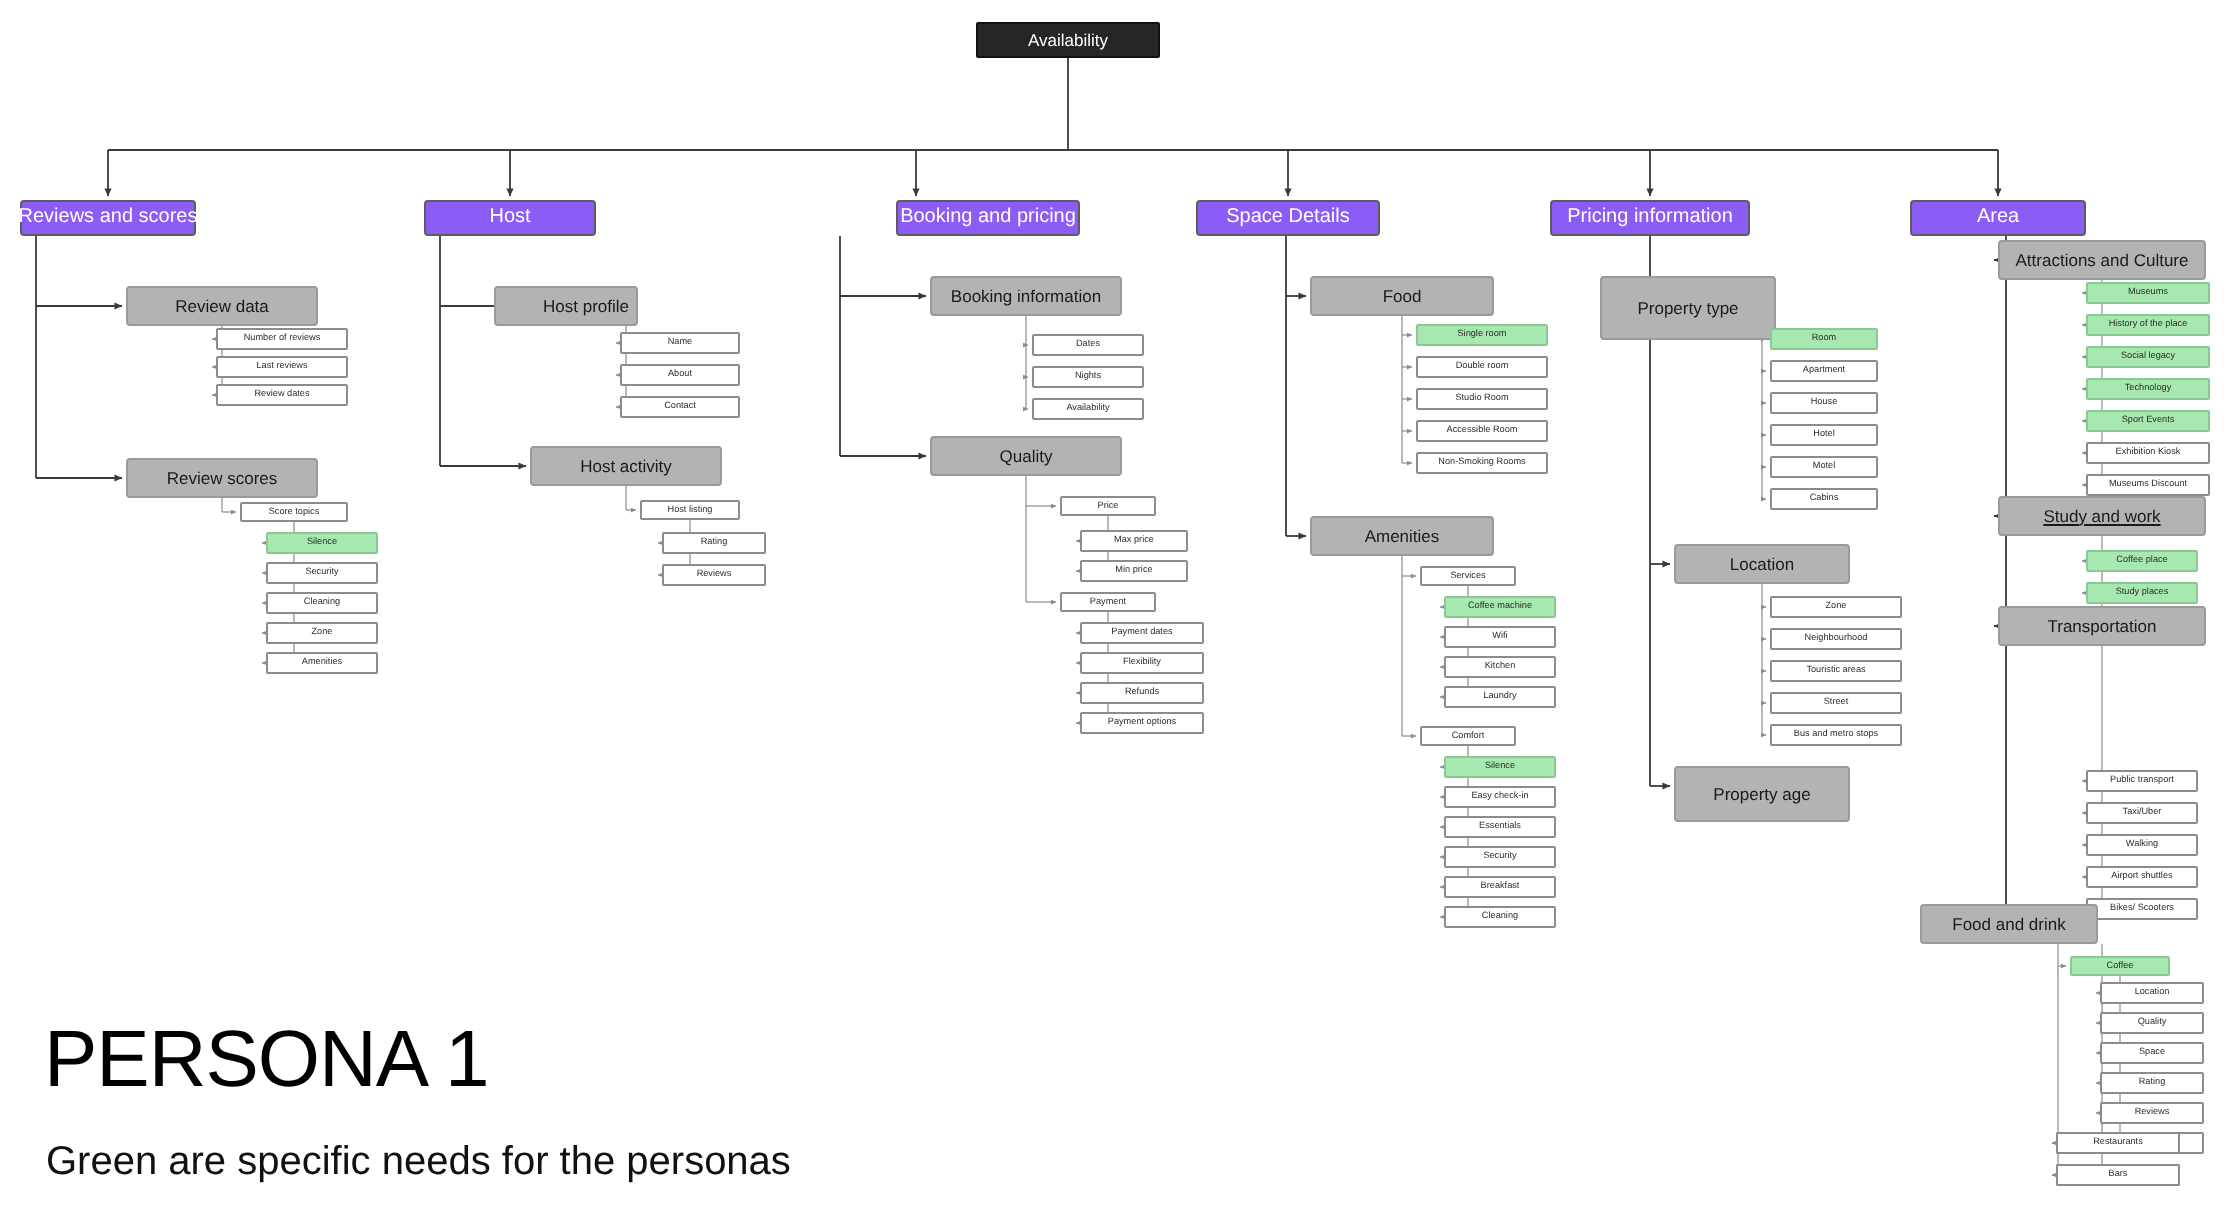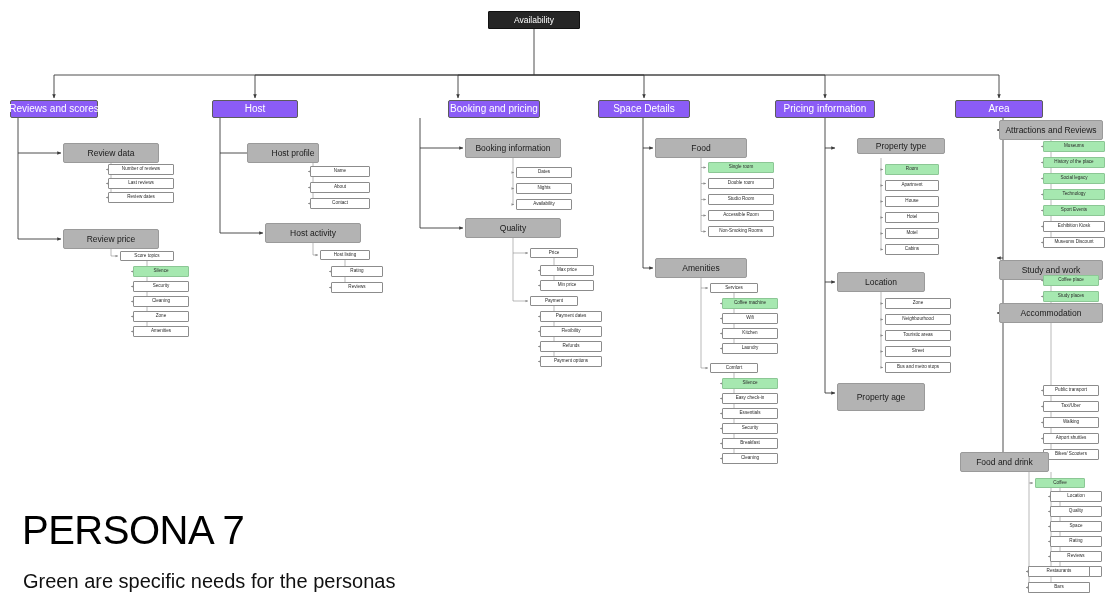--- a/index.html
+++ b/index.html
@@ -207,21 +207,21 @@
       <div class="node n-l2" style="left: 10px; top: 100px; width: 88px; height: 18px;">Reviews and scores</div>
       <div class="node n-l2" style="left: 212px; top: 100px; width: 86px; height: 18px;">Host</div>
       <div class="node n-l2" style="left: 412px; top: 100px; width: 92px; height: 18px; margin-left: 36px;">Booking and pricing</div>
       <div class="node n-l2" style="left: 598px; top: 100px; width: 92px; height: 18px;">Space Details</div>
       <div class="node n-l2" style="left: 775px; top: 100px; width: 100px; height: 18px;">Pricing information</div>
       <div class="node n-l2" style="left: 955px; top: 100px; width: 88px; height: 18px;">Area</div>
       <div class="node n-l3" style="left: 63px; top: 143px; width: 96px; height: 20px;">Review data</div>
       <div class="node n-l4 " style="left: 108px; top: 164px; width: 66px; height: 11px;">Number of reviews</div>
       <div class="node n-l4 " style="left: 108px; top: 178px; width: 66px; height: 11px;">Last reviews</div>
       <div class="node n-l4 " style="left: 108px; top: 192px; width: 66px; height: 11px;">Review dates</div>
-      <div class="node n-l3" style="left: 63px; top: 229px; width: 96px; height: 20px;">Review price</div>
+      <div class="node n-l3" style="left: 63px; top: 229px; width: 96px; height: 20px;">Review scores</div>
       <div class="node n-l4 " style="left: 120px; top: 251px; width: 54px; height: 10px;">Score topics</div>
       <div class="node n-l4 green" style="left: 133px; top: 266px; width: 56px; height: 11px;">Silence</div>
       <div class="node n-l4 " style="left: 133px; top: 281px; width: 56px; height: 11px;">Security</div>
       <div class="node n-l4 " style="left: 133px; top: 296px; width: 56px; height: 11px;">Cleaning</div>
       <div class="node n-l4 " style="left: 133px; top: 311px; width: 56px; height: 11px;">Zone</div>
       <div class="node n-l4 " style="left: 133px; top: 326px; width: 56px; height: 11px;">Amenities</div>
       <div class="node n-l3" style="left: 247px; top: 143px; width: 72px; height: 20px; padding-left: 20px;">Host profile</div>
       <div class="node n-l4 " style="left: 310px; top: 166px; width: 60px; height: 11px;">Name</div>
       <div class="node n-l4 " style="left: 310px; top: 182px; width: 60px; height: 11px;">About</div>
       <div class="node n-l4 " style="left: 310px; top: 198px; width: 60px; height: 11px;">Contact</div>
@@ -254,61 +254,61 @@
       <div class="node n-l4 " style="left: 722px; top: 313px; width: 56px; height: 11px;">Wifi</div>
       <div class="node n-l4 " style="left: 722px; top: 328px; width: 56px; height: 11px;">Kitchen</div>
       <div class="node n-l4 " style="left: 722px; top: 343px; width: 56px; height: 11px;">Laundry</div>
       <div class="node n-l4 " style="left: 710px; top: 363px; width: 48px; height: 10px;">Comfort</div>
       <div class="node n-l4 green" style="left: 722px; top: 378px; width: 56px; height: 11px;">Silence</div>
       <div class="node n-l4 " style="left: 722px; top: 393px; width: 56px; height: 11px;">Easy check-in</div>
       <div class="node n-l4 " style="left: 722px; top: 408px; width: 56px; height: 11px;">Essentials</div>
       <div class="node n-l4 " style="left: 722px; top: 423px; width: 56px; height: 11px;">Security</div>
       <div class="node n-l4 " style="left: 722px; top: 438px; width: 56px; height: 11px;">Breakfast</div>
       <div class="node n-l4 " style="left: 722px; top: 453px; width: 56px; height: 11px;">Cleaning</div>
-      <div class="node n-l3" style="left: 857px; top: 138px; width: 88px; height: 16px;">Property type</div>
+      <div class="node n-l3" style="left: 800px; top: 138px; width: 88px; height: 32px;">Property type</div>
       <div class="node n-l4 green" style="left: 885px; top: 164px; width: 54px; height: 11px;">Room</div>
       <div class="node n-l4 " style="left: 885px; top: 180px; width: 54px; height: 11px;">Apartment</div>
       <div class="node n-l4 " style="left: 885px; top: 196px; width: 54px; height: 11px;">House</div>
       <div class="node n-l4 " style="left: 885px; top: 212px; width: 54px; height: 11px;">Hotel</div>
       <div class="node n-l4 " style="left: 885px; top: 228px; width: 54px; height: 11px;">Motel</div>
       <div class="node n-l4 " style="left: 885px; top: 244px; width: 54px; height: 11px;">Cabins</div>
       <div class="node n-l3" style="left: 837px; top: 272px; width: 88px; height: 20px;">Location</div>
       <div class="node n-l4 " style="left: 885px; top: 298px; width: 66px; height: 11px;">Zone</div>
       <div class="node n-l4 " style="left: 885px; top: 314px; width: 66px; height: 11px;">Neighbourhood</div>
       <div class="node n-l4 " style="left: 885px; top: 330px; width: 66px; height: 11px;">Touristic areas</div>
       <div class="node n-l4 " style="left: 885px; top: 346px; width: 66px; height: 11px;">Street</div>
       <div class="node n-l4 " style="left: 885px; top: 362px; width: 66px; height: 11px;">Bus and metro stops</div>
       <div class="node n-l3" style="left: 837px; top: 383px; width: 88px; height: 28px;">Property age</div>
-      <div class="node n-l3" style="left: 999px; top: 120px; width: 104px; height: 20px;">Attractions and Reviews</div>
+      <div class="node n-l3" style="left: 999px; top: 120px; width: 104px; height: 20px;">Attractions and Culture</div>
       <div class="node n-l4 green" style="left: 1043px; top: 141px; width: 62px; height: 11px;">Museums</div>
       <div class="node n-l4 green" style="left: 1043px; top: 157px; width: 62px; height: 11px;">History of the place</div>
       <div class="node n-l4 green" style="left: 1043px; top: 173px; width: 62px; height: 11px;">Social legacy</div>
       <div class="node n-l4 green" style="left: 1043px; top: 189px; width: 62px; height: 11px;">Technology</div>
       <div class="node n-l4 green" style="left: 1043px; top: 205px; width: 62px; height: 11px;">Sport Events</div>
       <div class="node n-l4 " style="left: 1043px; top: 221px; width: 62px; height: 11px;">Exhibition Kiosk</div>
       <div class="node n-l4 " style="left: 1043px; top: 237px; width: 62px; height: 11px;">Museums Discount</div>
-      <div class="node n-l3" style="left: 999px; top: 260px; width: 104px; height: 20px;">Study and work</div>
+      <div class="node n-l3" style="left: 999px; top: 248px; width: 104px; height: 20px; text-decoration: underline;">Study and work</div>
       <div class="node n-l4 green" style="left: 1043px; top: 275px; width: 56px; height: 11px;">Coffee place</div>
       <div class="node n-l4 green" style="left: 1043px; top: 291px; width: 56px; height: 11px;">Study places</div>
       <div class="node n-l4 " style="left: 1043px; top: 307px; width: 56px; height: 11px;">Libraries</div>
-      <div class="node n-l3" style="left: 999px; top: 303px; width: 104px; height: 20px;">Accommodation</div>
+      <div class="node n-l3" style="left: 999px; top: 303px; width: 104px; height: 20px;">Transportation</div>
       <div class="node n-l4 " style="left: 1043px; top: 385px; width: 56px; height: 11px;">Public transport</div>
       <div class="node n-l4 " style="left: 1043px; top: 401px; width: 56px; height: 11px;">Taxi/Uber</div>
       <div class="node n-l4 " style="left: 1043px; top: 417px; width: 56px; height: 11px;">Walking</div>
       <div class="node n-l4 " style="left: 1043px; top: 433px; width: 56px; height: 11px;">Airport shuttles</div>
       <div class="node n-l4 " style="left: 1043px; top: 449px; width: 56px; height: 11px;">Bikes/ Scooters</div>
       <div class="node n-l3" style="left: 960px; top: 452px; width: 89px; height: 20px;">Food and drink</div>
       <div class="node n-l4 " style="left: 1028px; top: 566px; width: 62px; height: 11px;">Restaurants</div>
       <div class="node n-l4 " style="left: 1028px; top: 582px; width: 62px; height: 11px;">Bars</div>
       <div class="node n-l4 green" style="left: 1035px; top: 478px; width: 50px; height: 10px;">Coffee</div>
       <div class="node n-l4" style="left: 1050px; top: 491px; width: 52px; height: 11px;">Location</div>
       <div class="node n-l4" style="left: 1050px; top: 506px; width: 52px; height: 11px;">Quality</div>
       <div class="node n-l4" style="left: 1050px; top: 521px; width: 52px; height: 11px;">Space</div>
       <div class="node n-l4" style="left: 1050px; top: 536px; width: 52px; height: 11px;">Rating</div>
       <div class="node n-l4" style="left: 1050px; top: 551px; width: 52px; height: 11px;">Reviews</div>
       <div class="node n-l4" style="left: 1050px; top: 566px; width: 52px; height: 11px;">Menu</div>
       <div class="node n-l4" style="left: 1028px; top: 566px; width: 62px; height: 11px;">Restaurants</div>
       <div class="node n-l4" style="left: 1028px; top: 582px; width: 62px; height: 11px;">Bars</div>
     </div>
 </div>
 
-<div class="caption-title">PERSONA 7</div>
+<div class="caption-title">PERSONA 1</div>
 <div class="caption-sub">Green are specific needs for the personas</div>
 
 </body></html>

